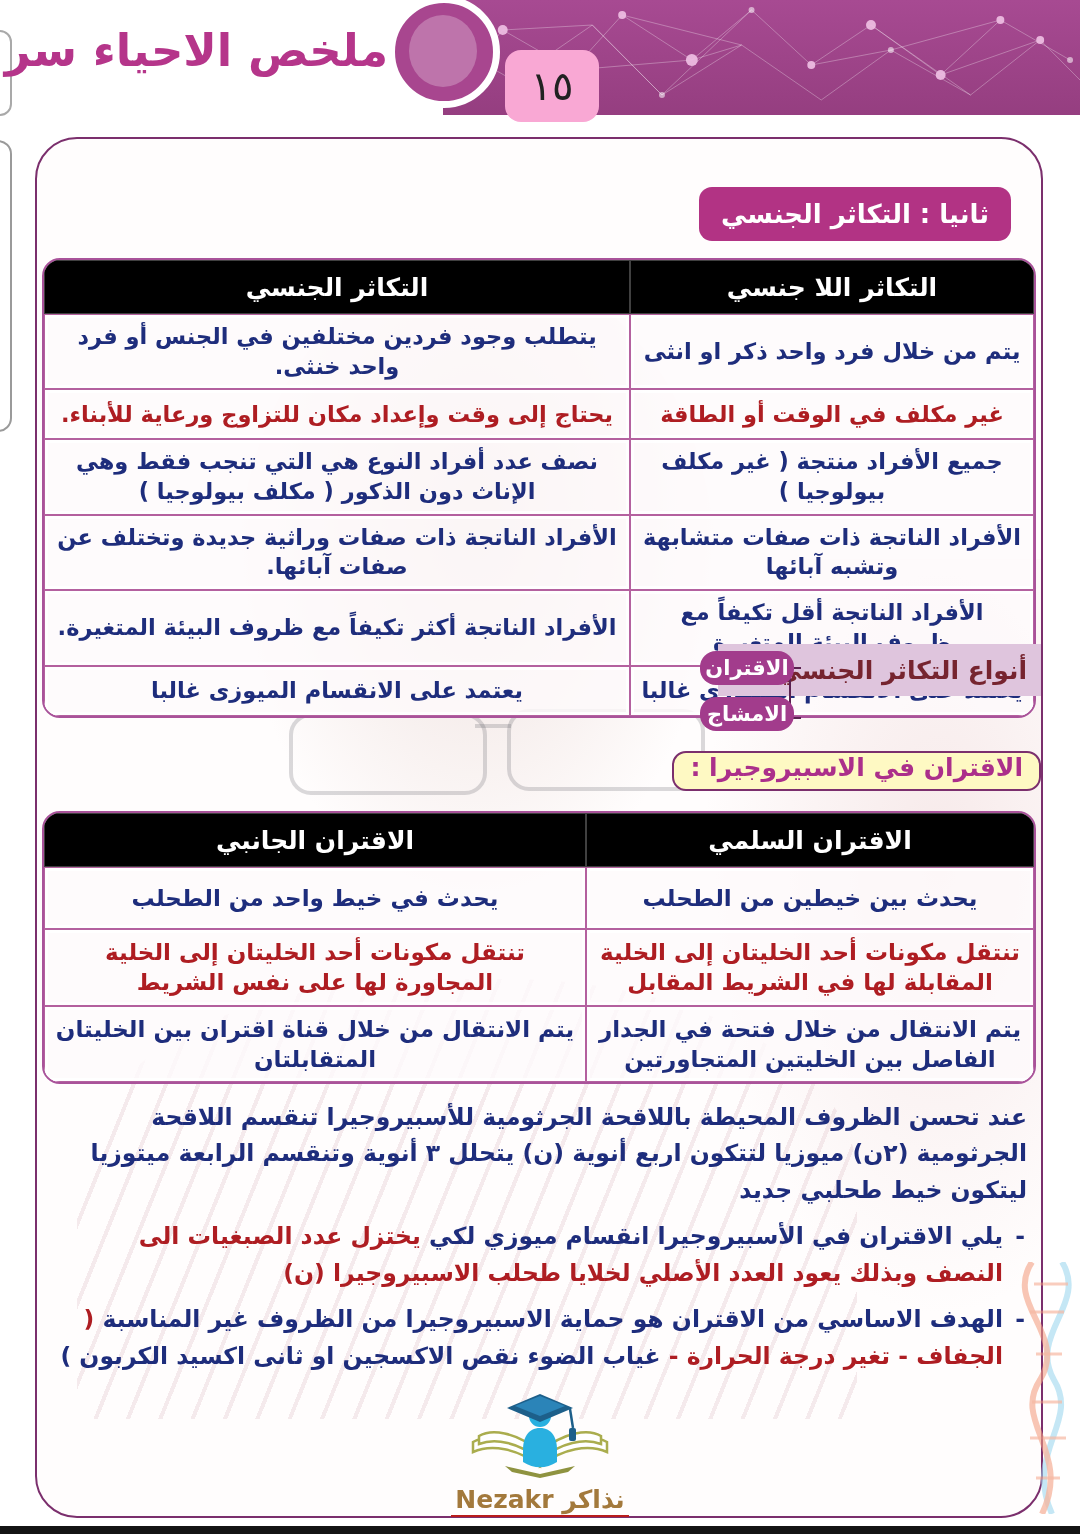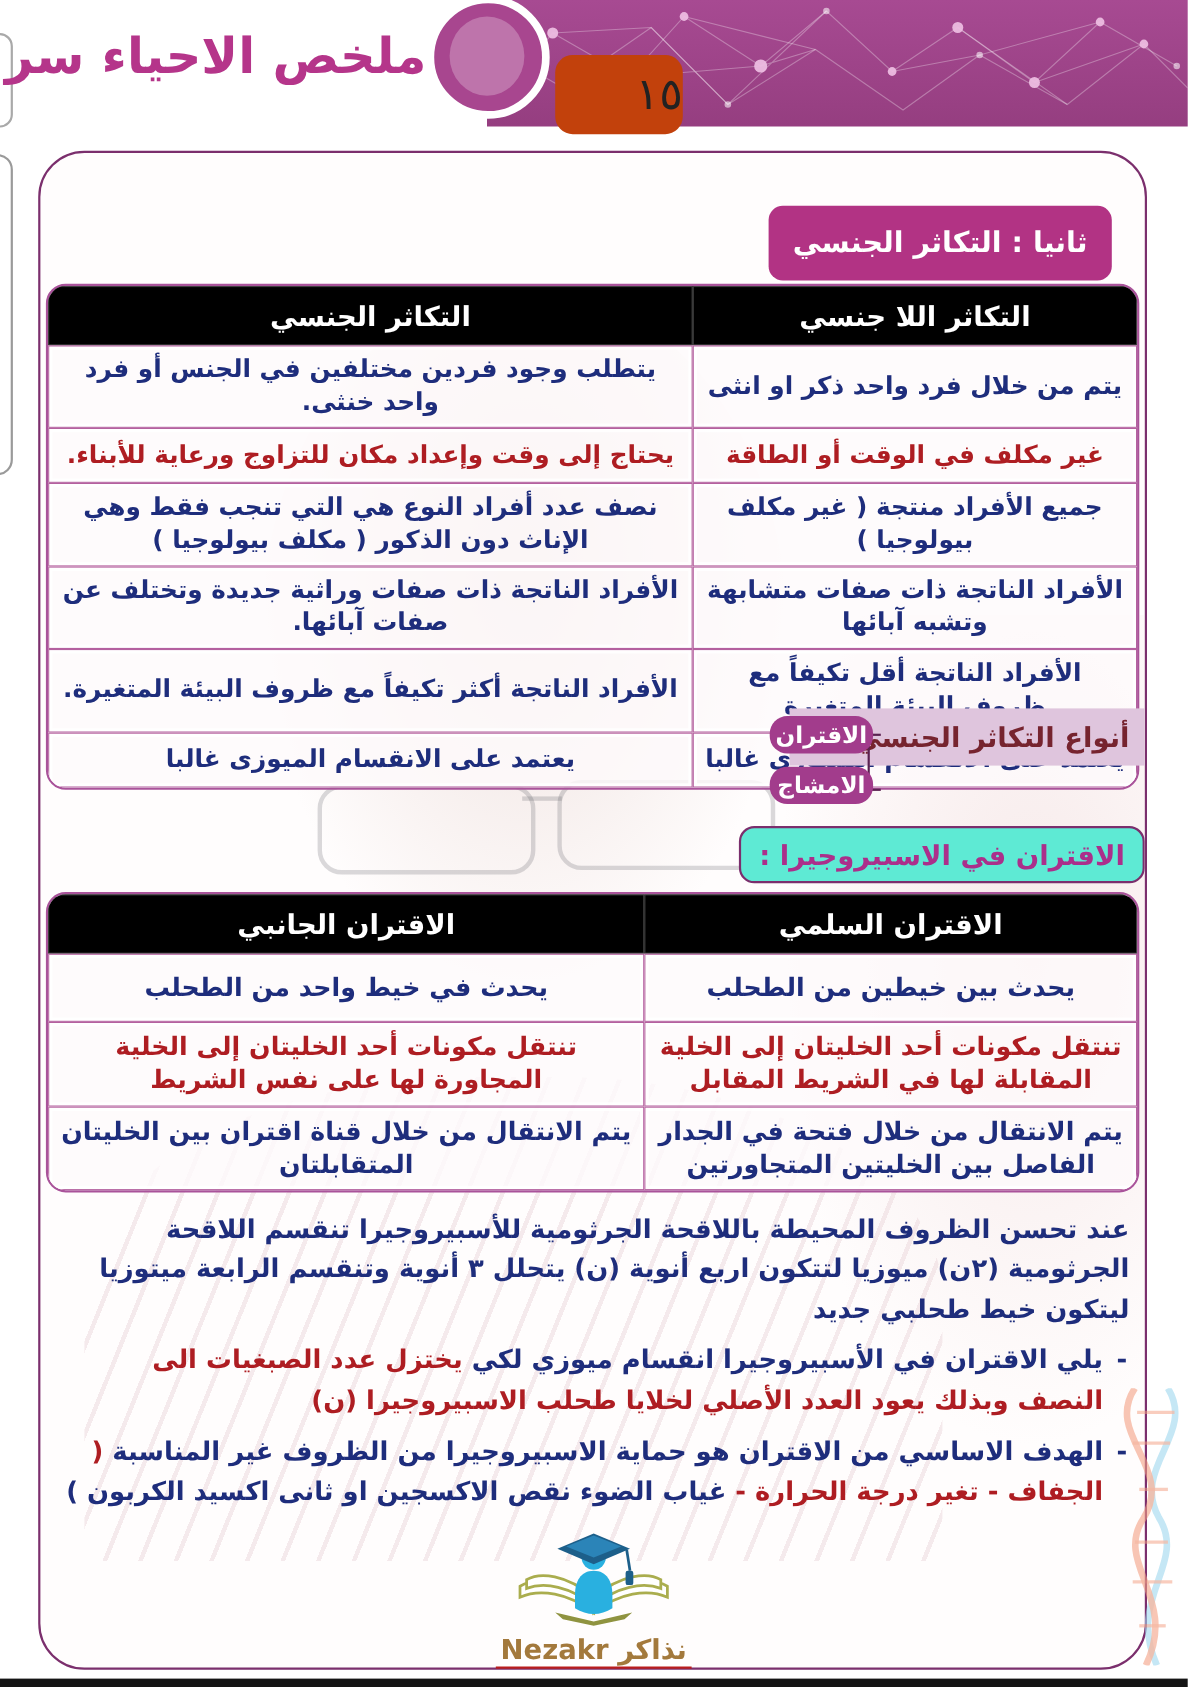--- a/index.html
+++ b/index.html
@@ -10,22 +10,22 @@
   .banner{position:absolute;left:443px;top:0;width:637px;height:115px;
           background:linear-gradient(180deg,#a74a92,#953e80);}
   .banner svg{position:absolute;inset:0;width:100%;height:100%;}
   .banner-disc{position:absolute;left:388px;top:-4px;width:112px;height:112px;border-radius:50%;
                background:#a8468f;border:7px solid #ffffff;box-sizing:border-box;z-index:2;}
   .banner-disc::after{content:"";position:absolute;left:14px;top:12px;width:68px;height:72px;
                border-radius:50%;background:#ffffff;opacity:.25;}
   .page-title{position:absolute;left:-12px;top:24px;width:400px;z-index:3;
               font-size:45px;font-weight:bold;color:#b5358a;text-align:left;
               white-space:nowrap;letter-spacing:-1px;}
-  .page-tab{position:absolute;left:505px;top:50px;width:116px;height:72px;background:#c2410c;
-            border-radius:16px;z-index:4;display:flex;align-items:center;justify-content:flex-start;}
+  .page-tab{position:absolute;left:505px;top:50px;width:94px;height:72px;background:#f9a8d4;
+            border-radius:16px;z-index:4;display:flex;align-items:center;justify-content:center;}
   .page-tab span{font-size:40px;color:#222;font-weight:normal;}
   .frag{position:absolute;border:2px solid #a9a9a9;background:#fff;box-sizing:border-box;}
   .frag1{left:-14px;top:30px;width:26px;height:86px;border-radius:12px;}
   .frag2{left:-16px;top:140px;width:28px;height:292px;border-radius:14px;border-color:#9a9a9a;}
 
   
   .container{position:absolute;left:35px;top:137px;width:1008px;height:1381px;
              border:2.5px solid #7b2f6d;border-radius:42px;box-sizing:border-box;overflow:hidden;
              background:#fffdfd;}
 
@@ -35,21 +35,21 @@
   .photo-lens{position:absolute;width:190px;height:74px;border:4px solid #55555f;border-radius:22px;opacity:.22;}
   .lens-r{left:470px;top:570px;}
   .lens-l{left:252px;top:574px;}
   .photo-bridge{position:absolute;left:438px;top:585px;width:36px;height:4px;background:#55555f;opacity:.22;}
   .photo-shirt{position:absolute;left:40px;top:840px;width:780px;height:440px;border-radius:45% 45% 0 0;
               background:repeating-linear-gradient(112deg,rgba(204,158,170,.20) 0 4px,rgba(255,255,255,0) 4px 30px);}
   .photo-wash{position:absolute;right:0;top:420px;width:340px;height:760px;
               background:radial-gradient(ellipse at 70% 40%,rgba(238,214,214,.5),rgba(238,214,214,0) 70%);}
 
   
-  .badge{position:absolute;right:30px;top:48px;height:68px;padding:0 22px;background:#b23384;
+  .badge{position:absolute;right:30px;top:48px;height:54px;padding:0 22px;background:#b23384;
          border-radius:13px;color:#fff;font-size:26px;font-weight:bold;display:flex;
          align-items:center;z-index:3;}
 
   
   .tbl{position:absolute;left:5px;right:5px;border:2px solid #a9539a;border-radius:18px;
        overflow:hidden;display:grid;z-index:2;background:rgba(255,255,255,.35);}
   .t1{top:119px;grid-template-columns:404px 1fr;}
   .t2{top:672px;grid-template-columns:448px 1fr;}
   .th{background:#000000;color:#ffffff;font-size:25px;font-weight:bold;display:flex;
       align-items:center;justify-content:center;min-height:52px;border:1px solid #404040;}
@@ -67,23 +67,23 @@
   .band span{font-size:25px;font-weight:bold;color:#76242f;white-space:nowrap;}
   .pill{position:absolute;left:663px;width:94px;height:34px;background:#a23c8c;border-radius:16px;
         color:#fff;font-size:21px;font-weight:bold;display:flex;align-items:center;
         justify-content:center;z-index:3;}
   .pill1{top:512px;}
   .pill2{top:558px;}
   .bracket{position:absolute;right:240px;top:528px;width:10px;height:48px;z-index:2;
            border-top:2.5px solid #5a2150;border-bottom:2.5px solid #5a2150;border-left:2.5px solid #5a2150;}
 
   
-  .spiro{position:absolute;right:0px;top:612px;height:52px;min-width:288px;background:#5eead4;
+  .spiro{position:absolute;right:0px;top:612px;height:40px;min-width:288px;background:#fef9c3;
          border:2px solid #7b2f6d;border-radius:14px;box-sizing:border-box;display:flex;
-         align-items:center;padding:0 16px;z-index:2;}
+         padding:0 16px;z-index:2;}
   .spiro span{font-size:25px;font-weight:bold;color:#ab2f8b;white-space:nowrap;}
 
   
   .notes{position:absolute;left:16px;right:14px;top:956px;z-index:2;}
   .notes p{margin:4px 0 10px;font-size:23.5px;font-weight:bold;line-height:1.55;text-align:right;}
   .notes .hang{padding-right:24px;position:relative;}
   .notes .dash{position:absolute;right:2px;top:0;color:#1e2d7c;}
 
   
   .dna{position:absolute;right:-10px;top:1262px;width:80px;height:252px;z-index:1;opacity:.75;}

